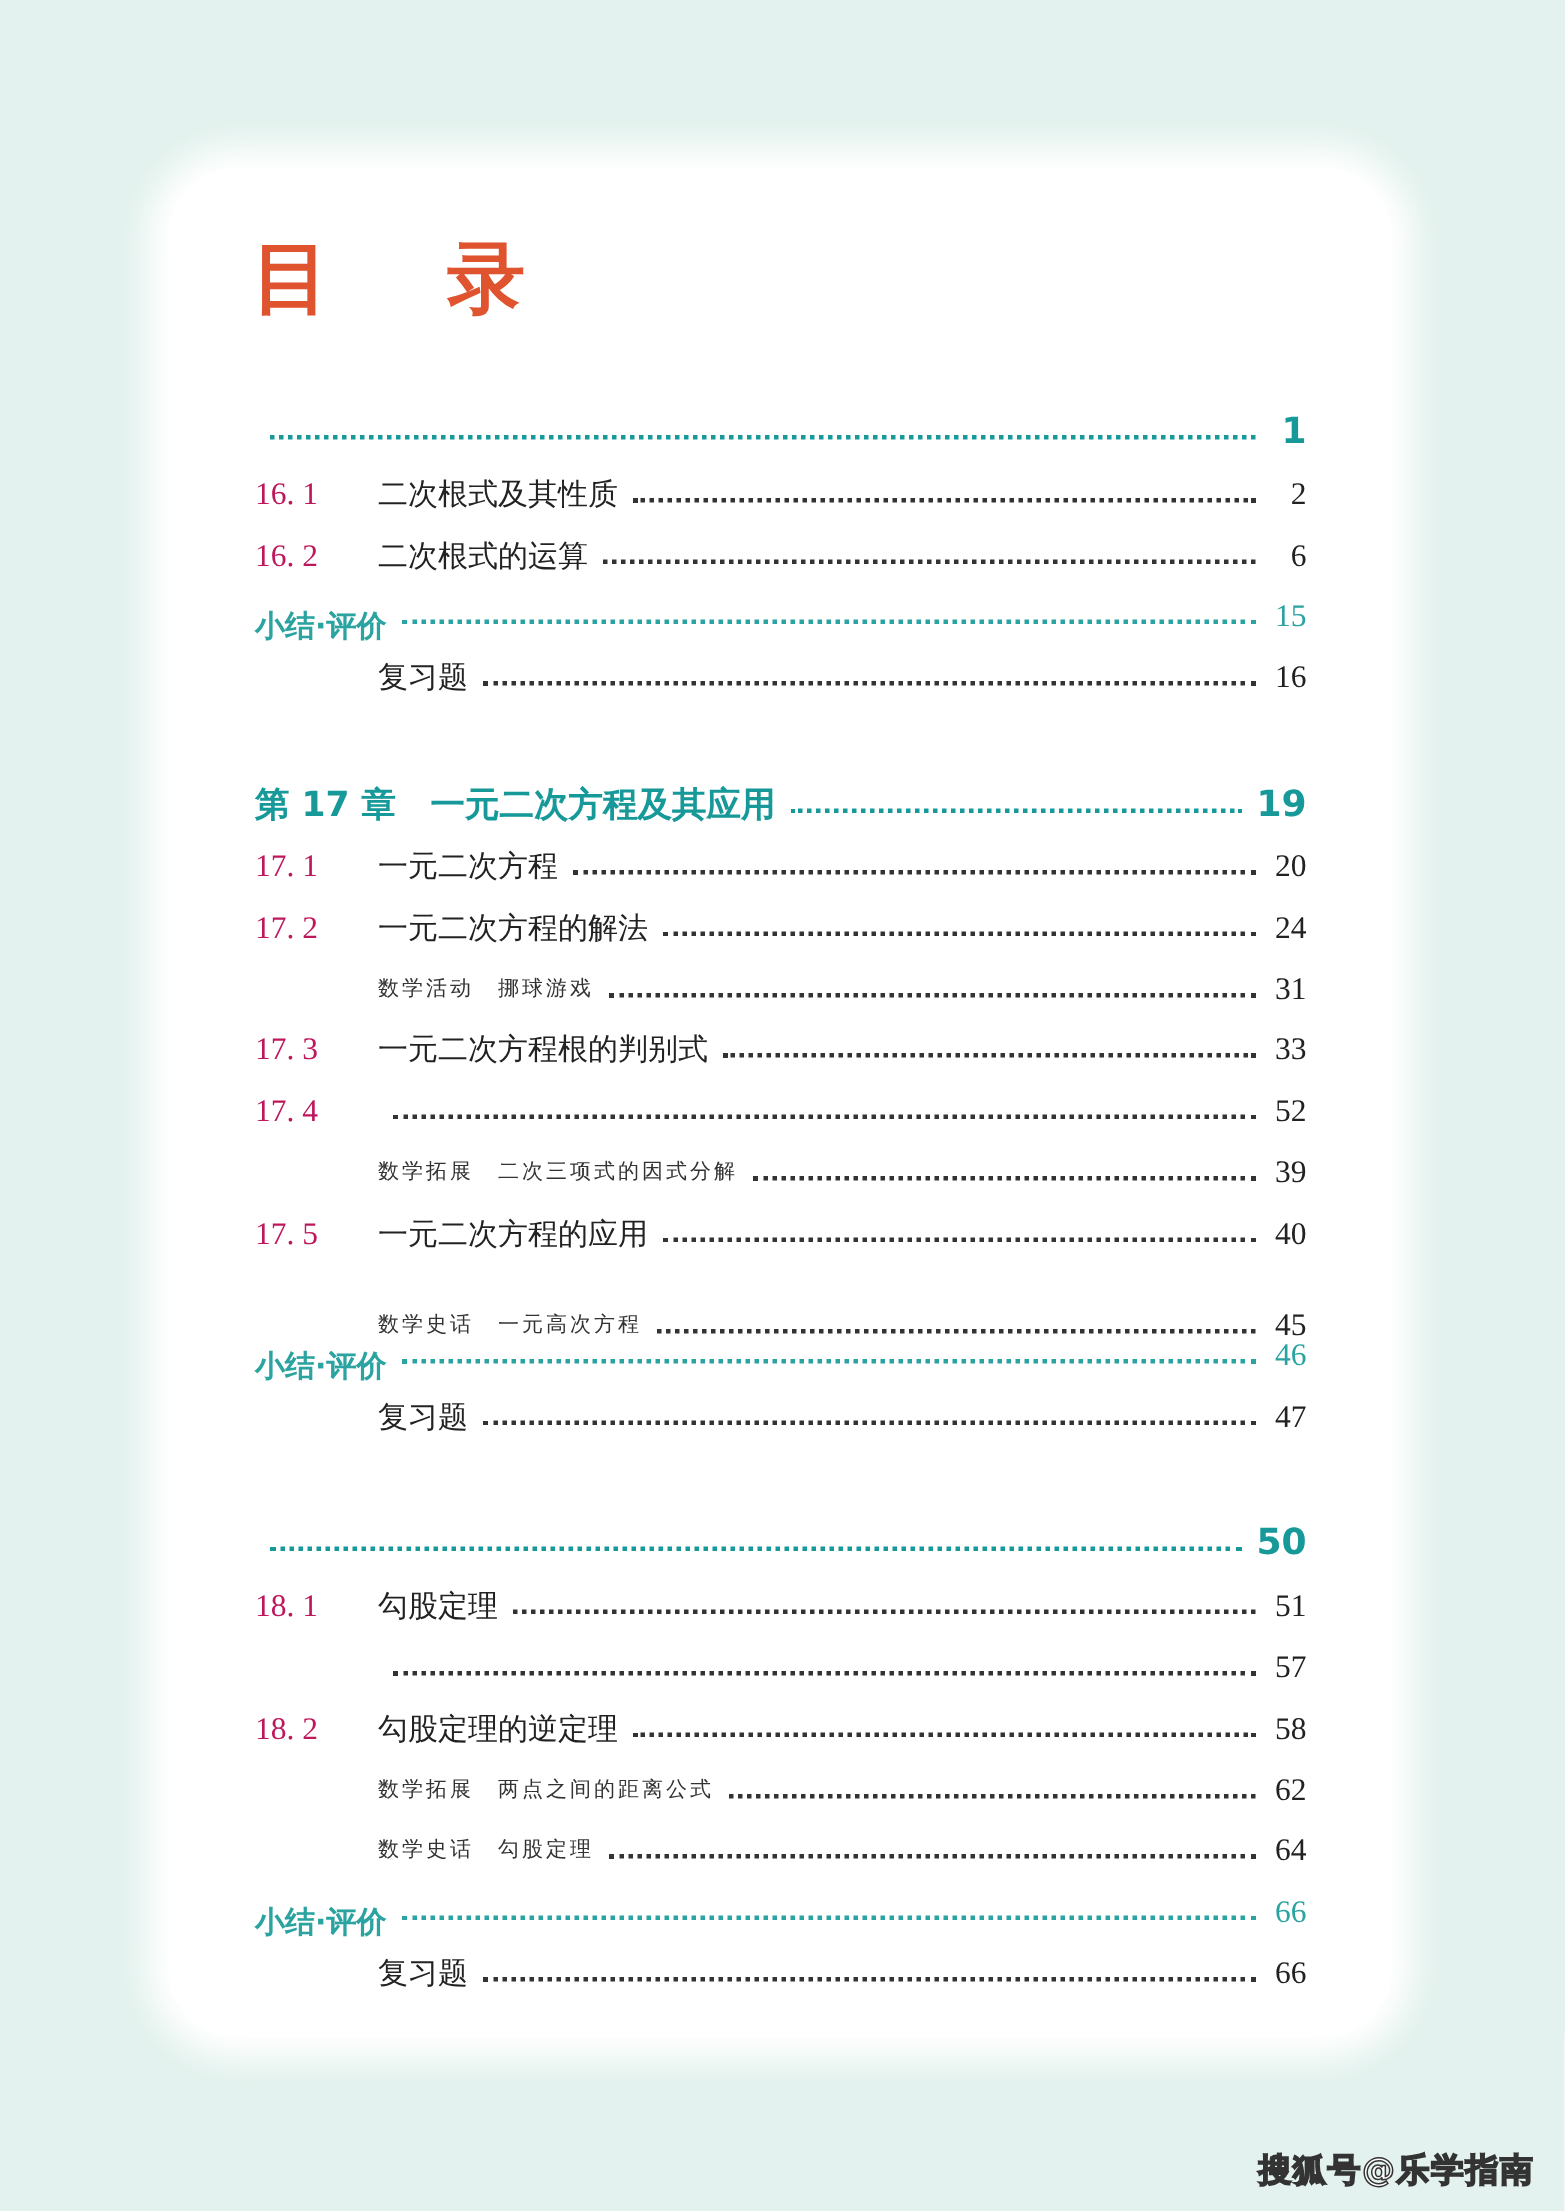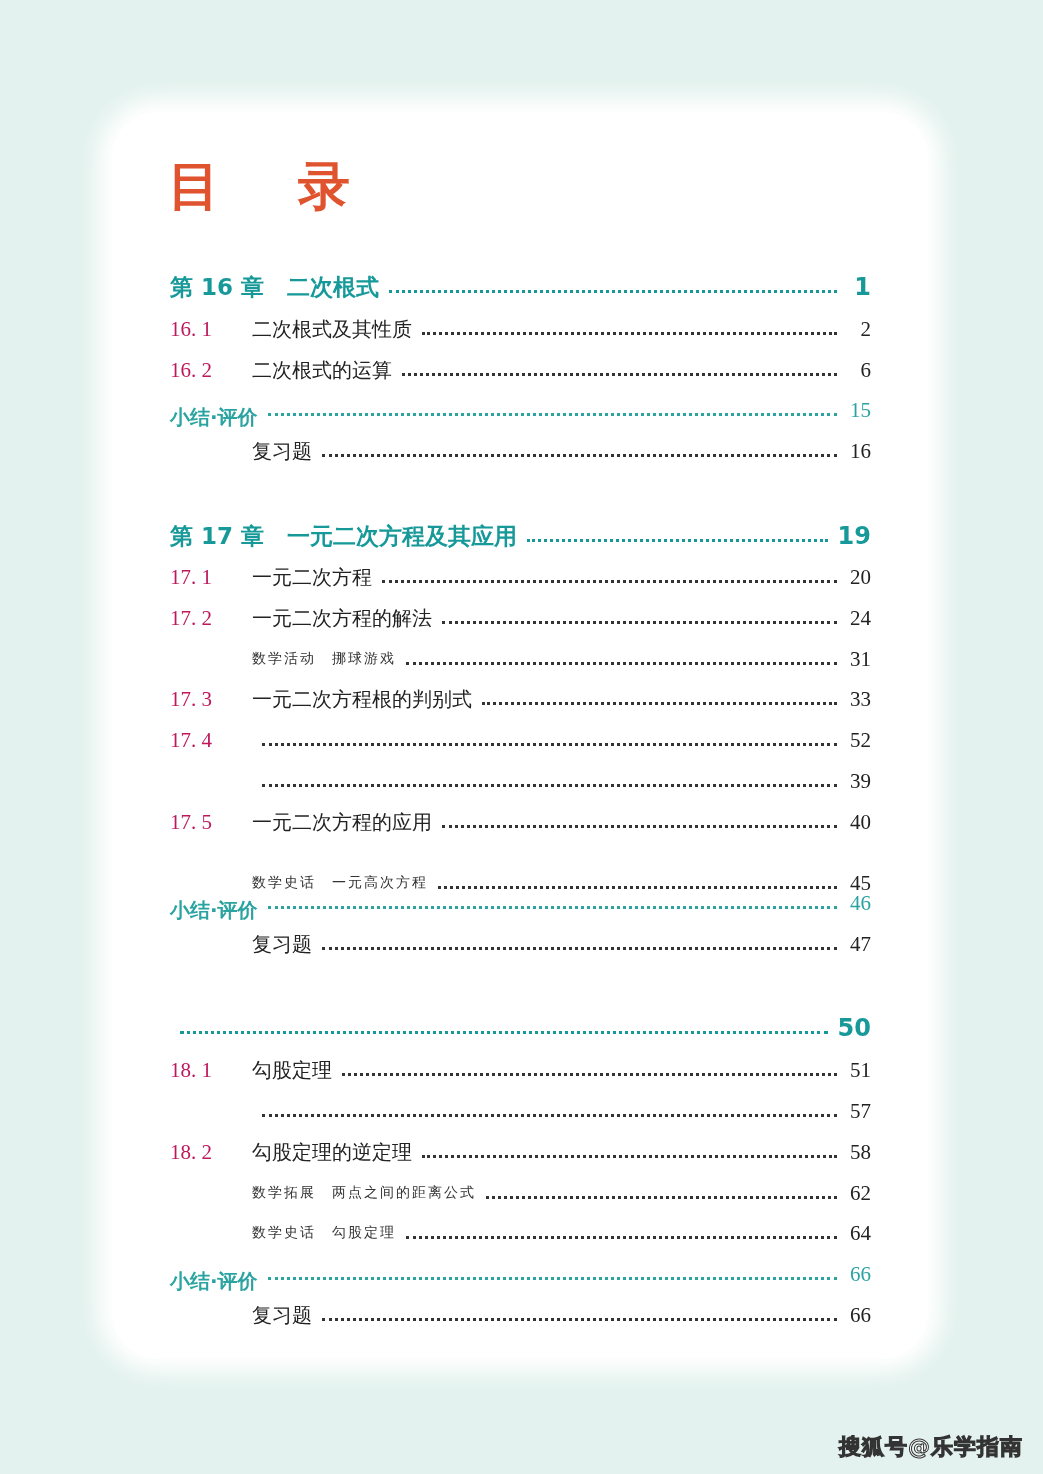--- a/index.html
+++ b/index.html
@@ -24,21 +24,20 @@
 </style>
 </head>
 <body>
 
 <div class="card"></div>
 <div class="title">目 录</div>
 
 <div class="toc">
 
   <div class="row chapter" style="top:272px">
-    <span class="label">第 16 章　二次根式</span>
     <span class="dots"></span>
     <span class="page">1</span>
   </div>
   <div class="row section" style="top:314px">
     <span class="num">16. 1</span>
     <span class="label">二次根式及其性质</span>
     <span class="dots"></span>
     <span class="page">2</span>
   </div>
   <div class="row section" style="top:355px">
@@ -88,20 +87,21 @@
     <span class="dots"></span>
     <span class="page">33</span>
   </div>
   <div class="row section" style="top:725px">
     <span class="num">17. 4</span>
     <span class="dots"></span>
     <span class="page">52</span>
   </div>
   <div class="row activity" style="top:766px">
     <span class="indent"></span>
+    <span class="label act">数学拓展　二次三项式的因式分解</span>
     <span class="dots"></span>
     <span class="page">39</span>
   </div>
   <div class="row section" style="top:807px">
     <span class="num">17. 5</span>
     <span class="label">一元二次方程的应用</span>
     <span class="dots"></span>
     <span class="page">40</span>
   </div>
   <div class="row activity" style="top:868px">

